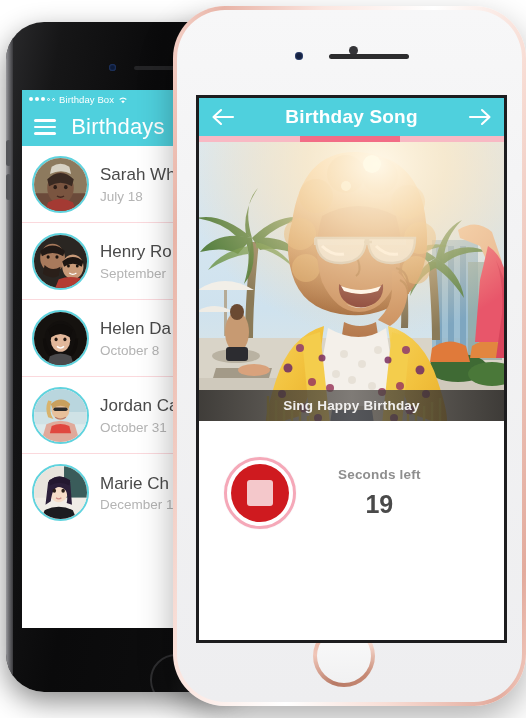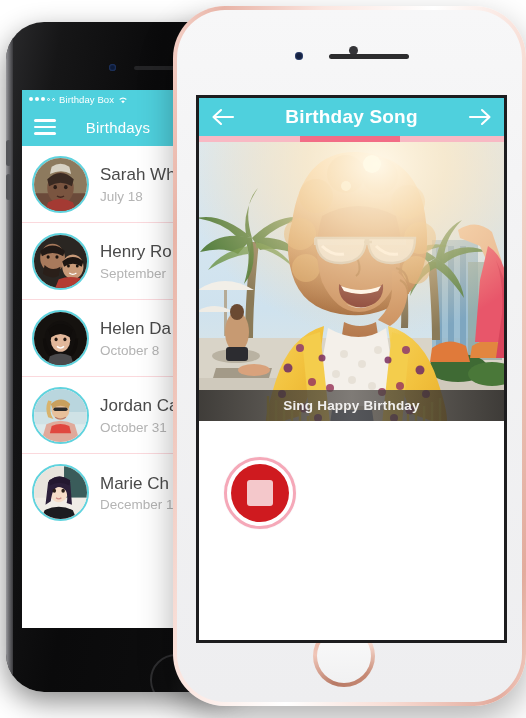--- a/index.html
+++ b/index.html
@@ -53,21 +53,21 @@
 
   
   .bnav {
     height:38px; background:#4fd0dd; color:#fff;
     display:flex; align-items:center; padding:0 12px; position:relative;
   }
   .hamburger { width:22px; display:flex; flex-direction:column; gap:4px; cursor:pointer; }
   .hamburger span { display:block; height:2.5px; background:#fff; border-radius:2px; }
   .bnav .btitle {
     position:absolute; left:0; right:0; text-align:center;
-    font-size:15px; font-weight:400; color:#fff; letter-spacing:.2px;
+    font-size:22px; font-weight:400; color:#fff; letter-spacing:.2px;
   }
 
   .blist { background:#fff; }
   .brow {
     display:flex; align-items:center; gap:11px; padding:9px 10px;
     border-bottom:1px solid #fbd9dd; height:77px;
   }
   .bavatar {
     width:57px; height:57px; border-radius:50%; flex:0 0 57px;
     border:2px solid #5fd3de; overflow:hidden; position:relative;
@@ -543,19 +543,23 @@
             </span>
           </div>
         </div>
 
         <div class="frecord">
           <div class="rec-btn">
             <div class="rec-inner">
               <div class="rec-sq"></div>
             </div>
           </div>
+          <div class="rec-info">
+            <div class="rec-label">Seconds left</div>
+            <div class="rec-count">19</div>
+          </div>
         </div>
 
       </div>
     </div>
   </div>
 
 </div>
 
 </body></html>

